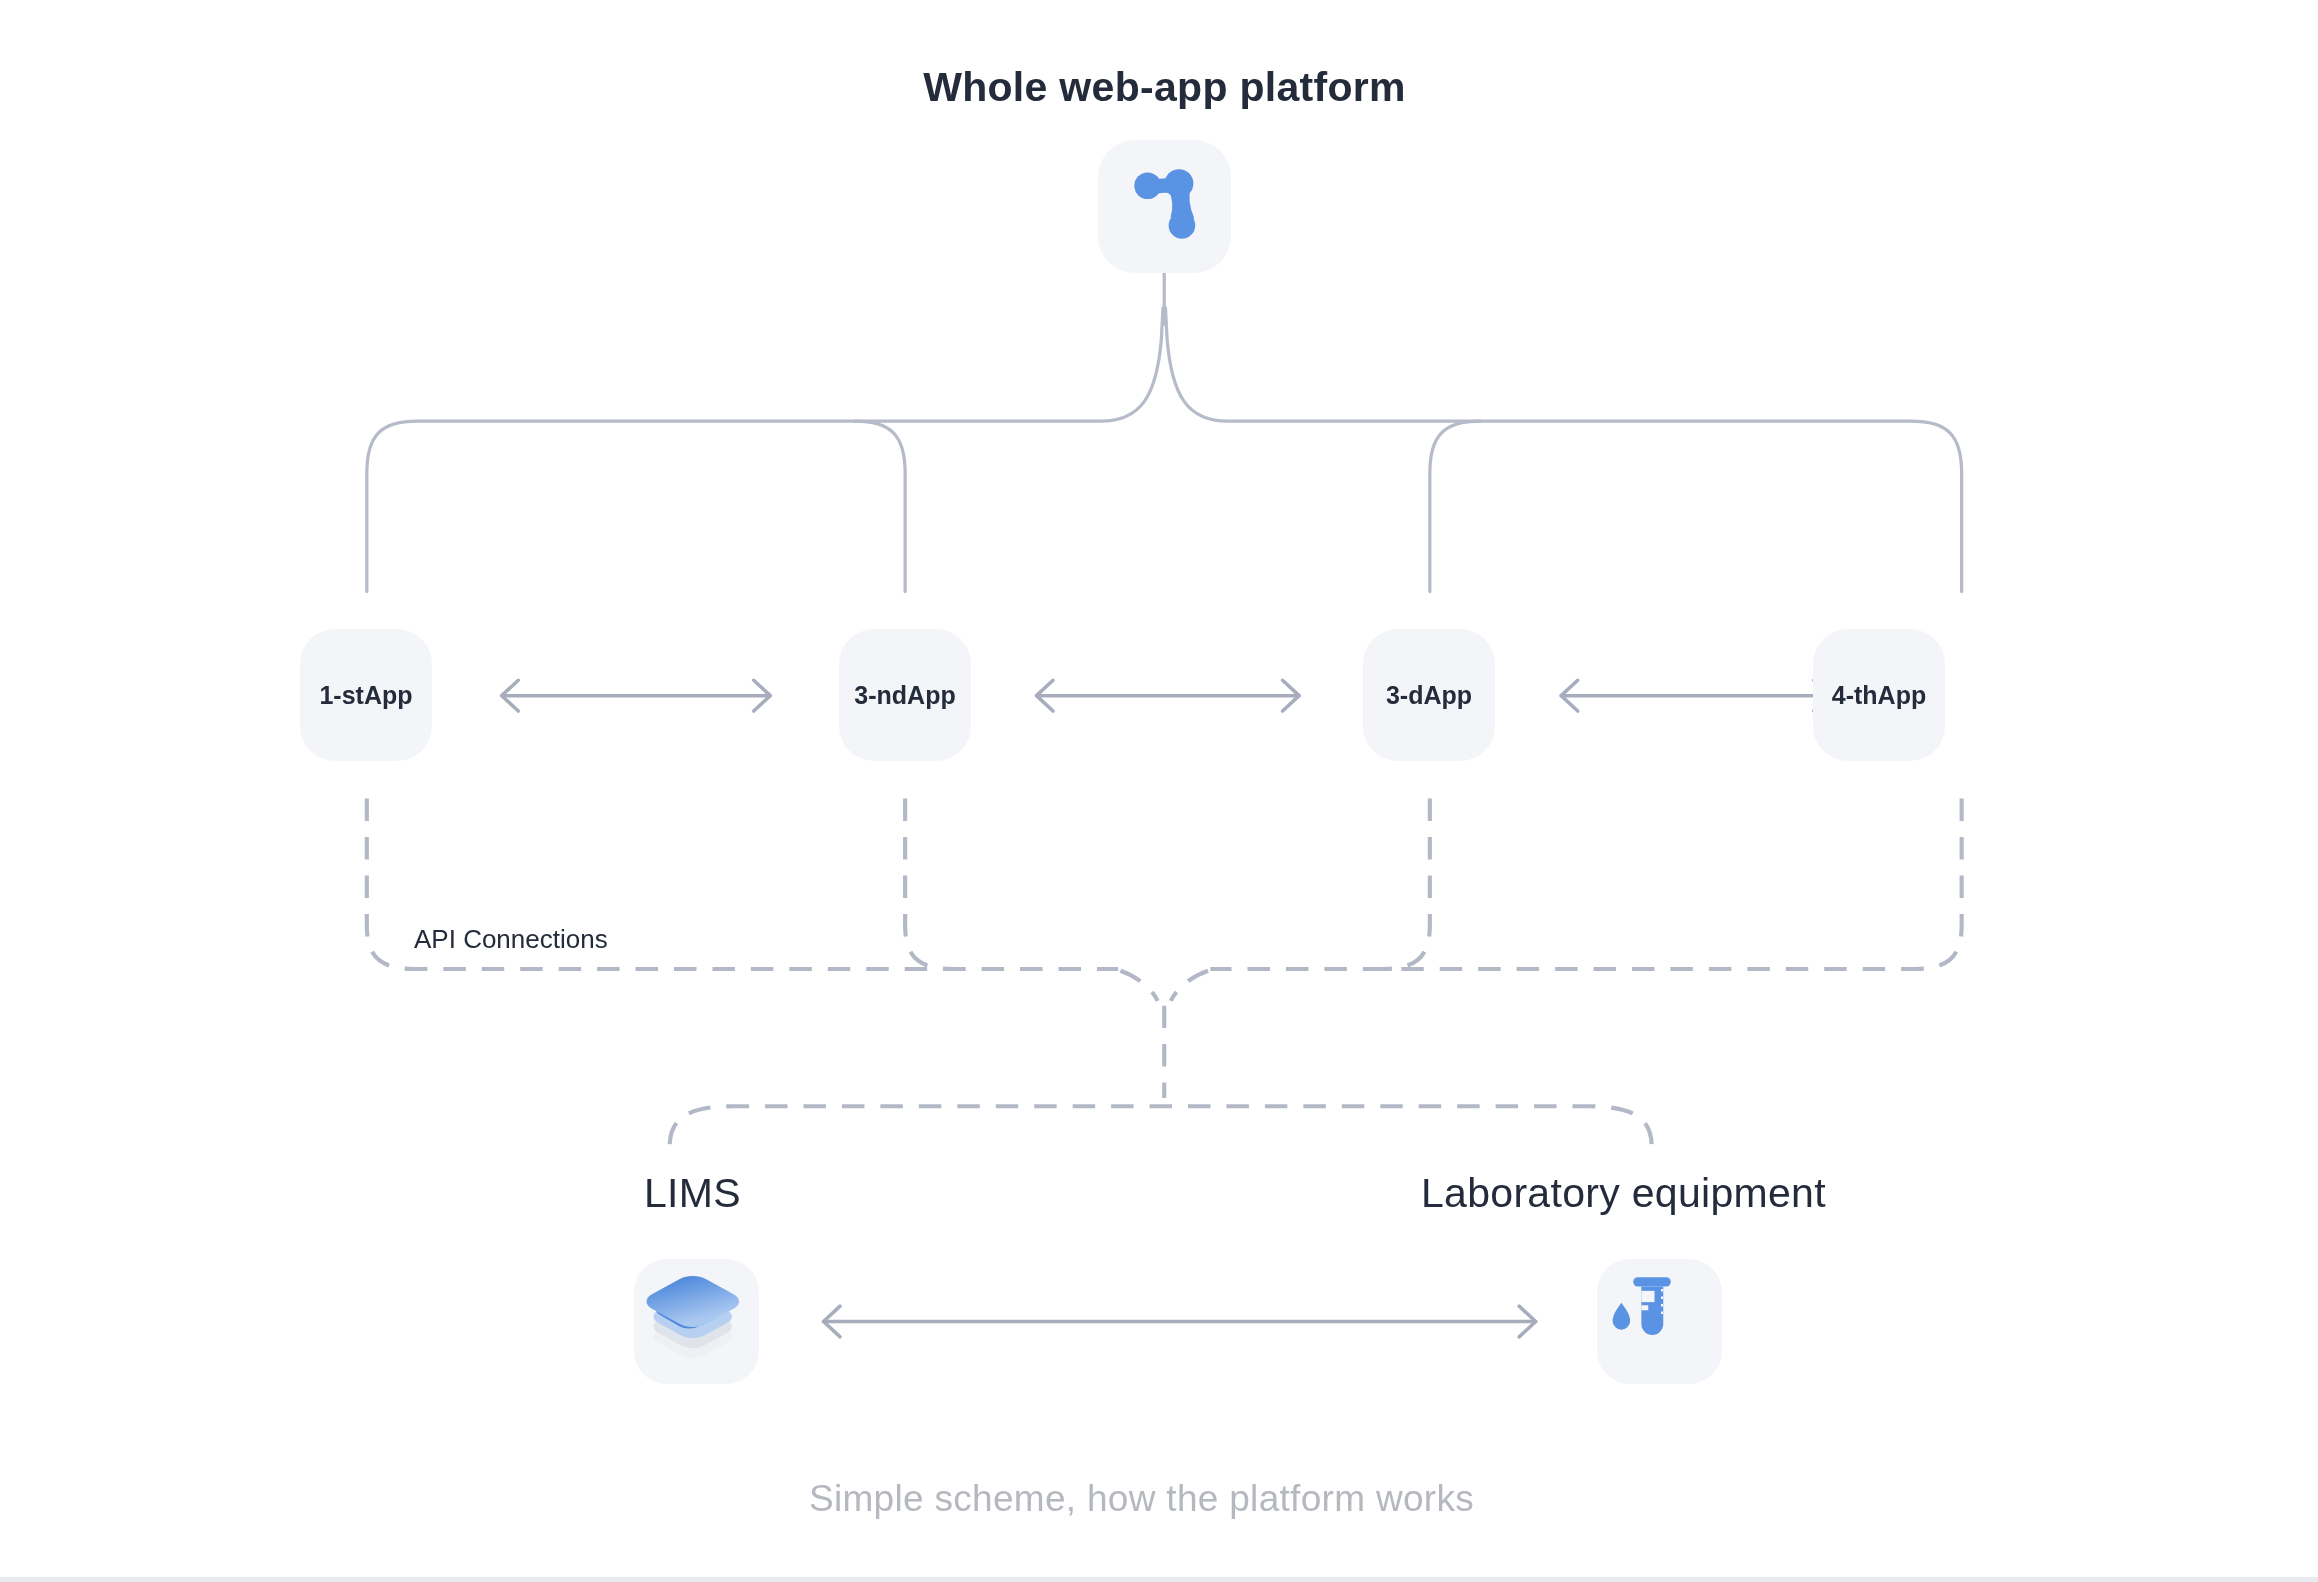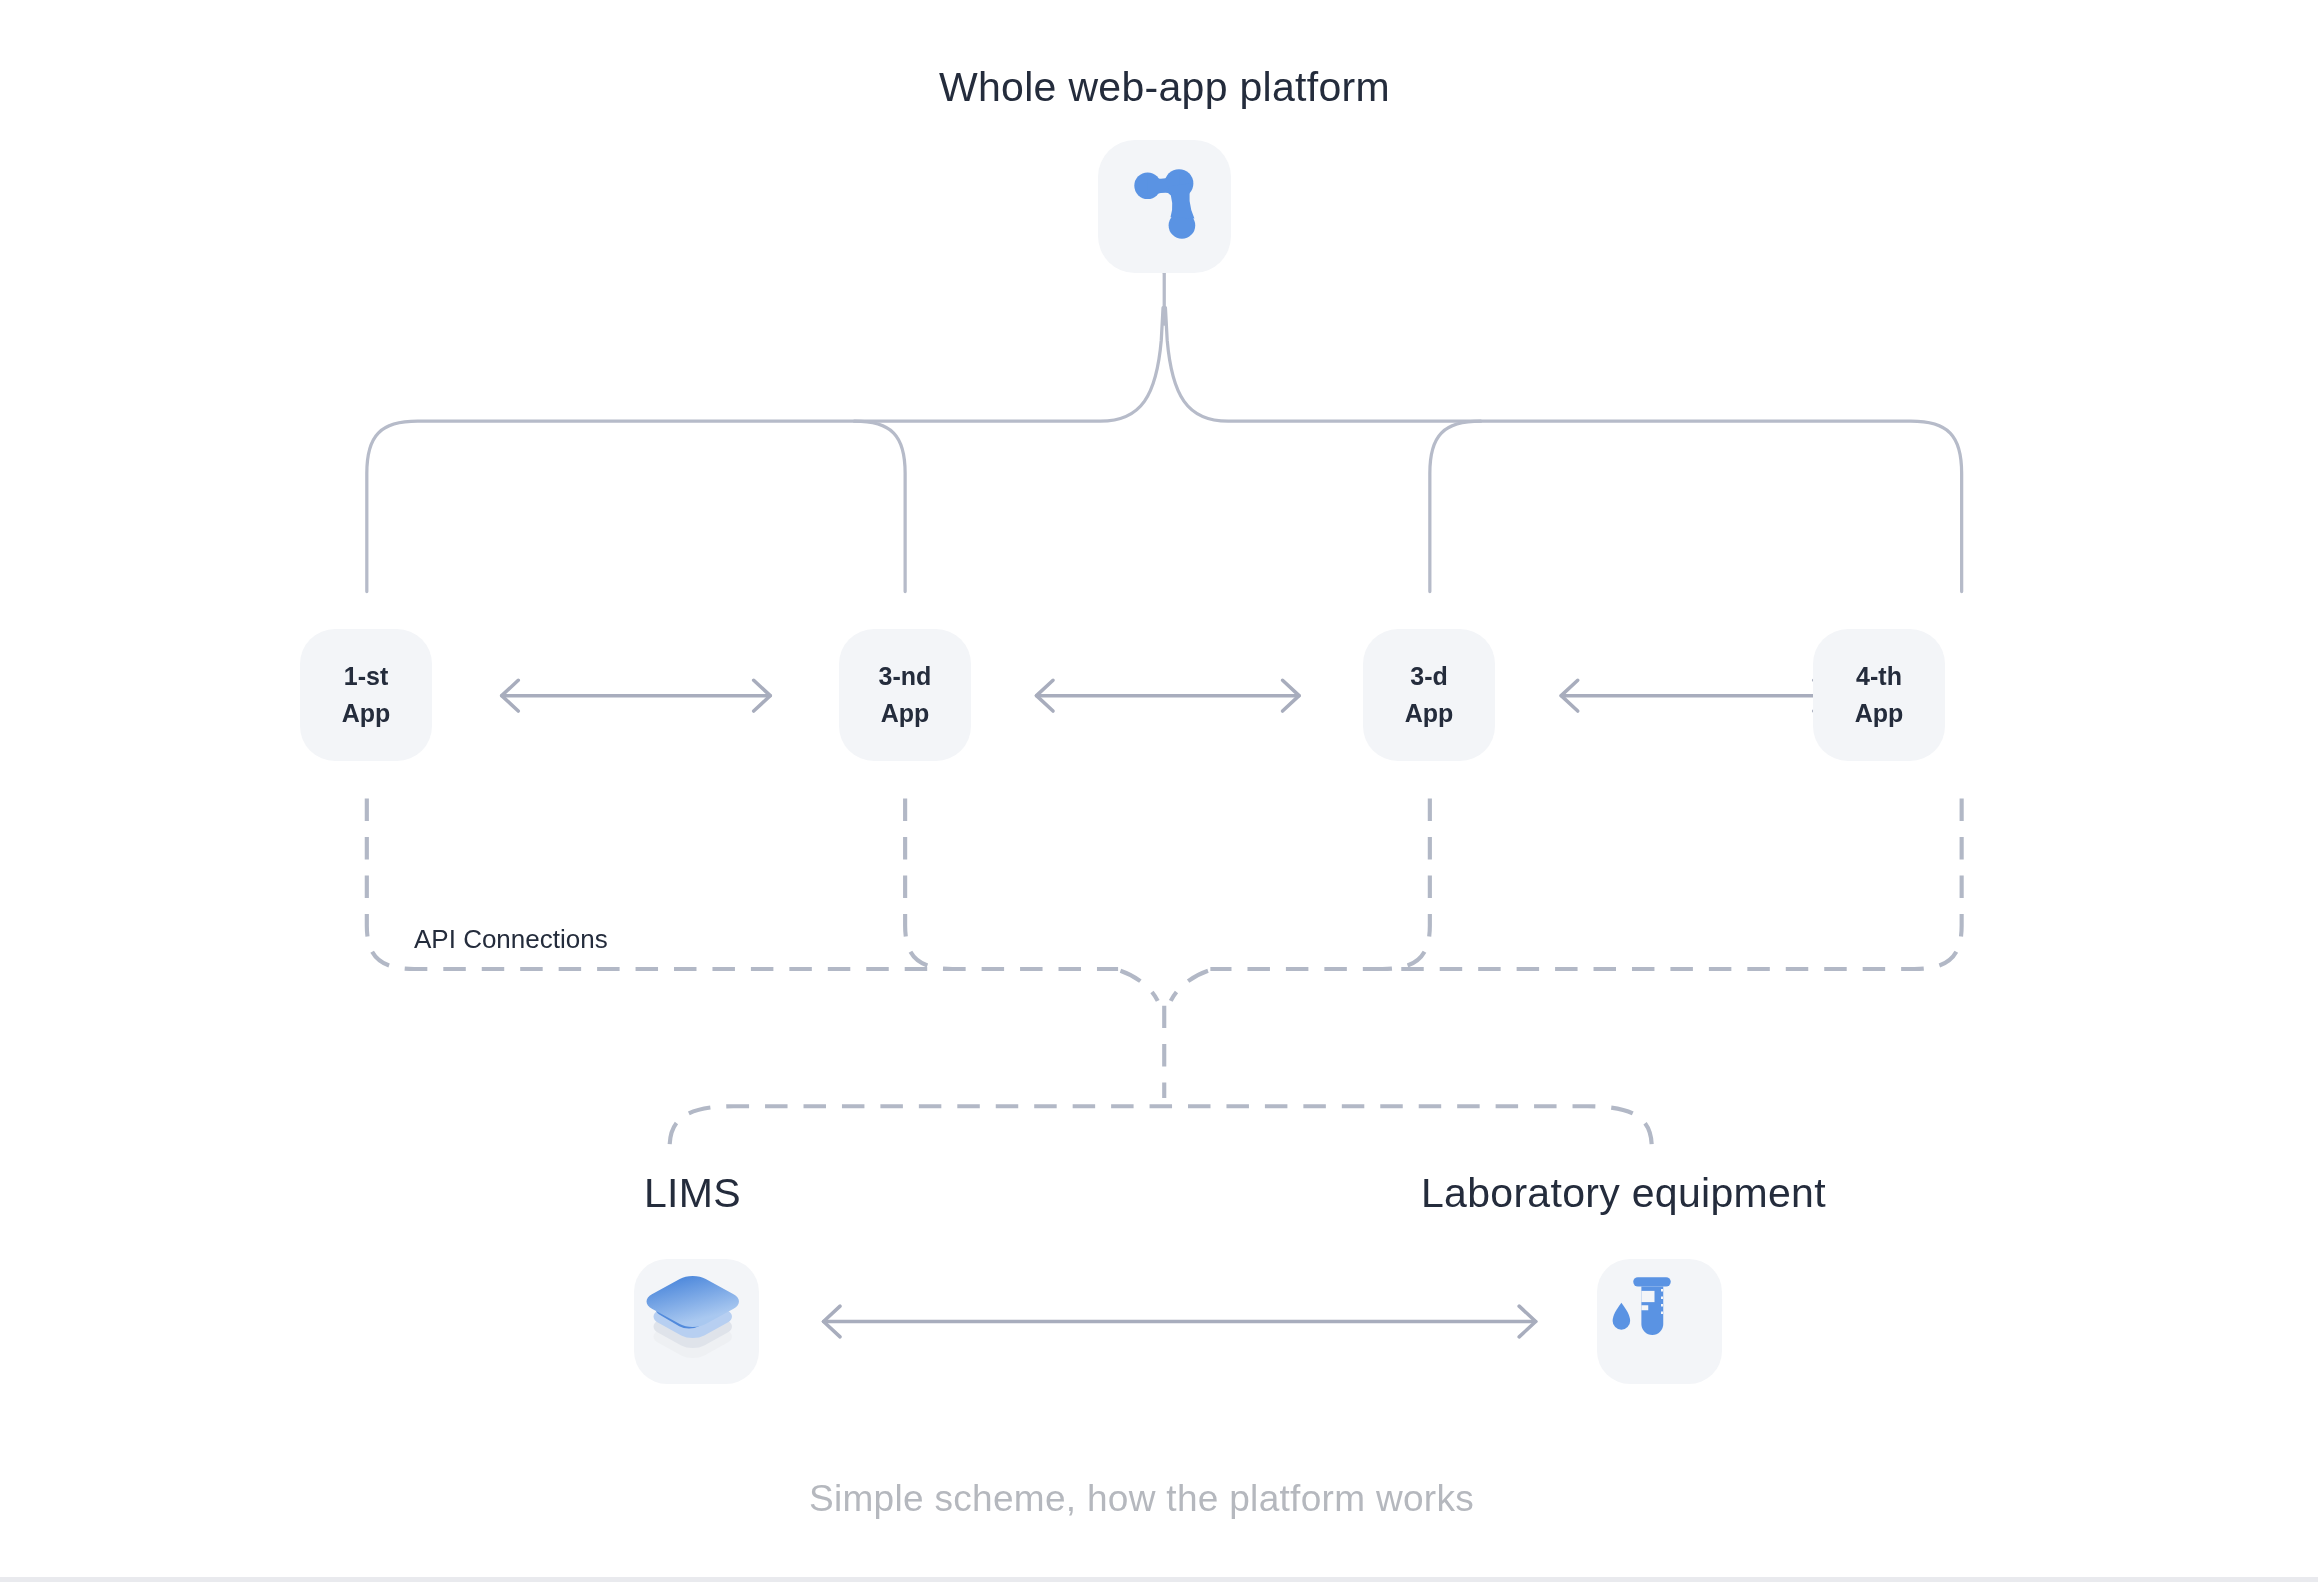--- a/index.html
+++ b/index.html
@@ -6,30 +6,30 @@
     --background:#ffffff; --text-dark:#242c3c; --node-bg:#f3f5f8;
     --line:#b6bbc9; --dashed-line:#b2b8c6; --arrow:#a8adbd;
     --accent-blue:#5a93e3; --caption-gray:#b5b8be; --footer-strip:#e9eaee;
   }
   *{margin:0;padding:0;box-sizing:border-box}
   html,body{width:2319px;height:1583px;background:var(--background);
     font-family:"Liberation Sans","DejaVu Sans",sans-serif;overflow:hidden}
   .canvas{position:relative;width:2319px;height:1583px;background:var(--background)}
   .abs{position:absolute}
   .title{left:573px;top:64px;width:1183px;text-align:center;
-    font-size:41px;font-weight:400;color:var(--text-dark);letter-spacing:0.3px}
+    font-size:41px;font-weight:700;color:var(--text-dark);letter-spacing:0.3px}
   .conn{left:0;top:0;width:2319px;height:1583px}
   .conn path{fill:none}
   .conn .s{stroke:var(--line);stroke-width:5.5px;stroke-linecap:round}
   .conn .d{stroke:var(--dashed-line);stroke-width:7px;stroke-dasharray:38 27}
   .conn .a{stroke:var(--arrow);stroke-width:6px;stroke-linecap:round;stroke-linejoin:round}
   .node{background:var(--node-bg);border-radius:35px;display:flex;
     align-items:center;justify-content:center}
   .icon-node{width:133px;height:133px;border-radius:37px}
-  .app-node{width:132px;height:132px;top:629px;flex-direction:column;
+  .app-node{width:132px;height:132px;top:629px;flex-direction:row;
     font-size:25px;font-weight:700;color:var(--text-dark);line-height:37px;text-align:right}
   .small-icon{width:125px;height:125px;top:1259px;border-radius:33px}
   .api-label{left:414px;top:924px;font-size:26px;font-weight:400;color:var(--text-dark)}
   .section-title{top:1170px;font-size:41px;font-weight:400;color:var(--text-dark);letter-spacing:0.3px}
   .caption{left:550px;top:1478px;width:1183px;text-align:center;
     font-size:37px;color:var(--caption-gray);letter-spacing:0.3px}
   .footer-strip{left:0;bottom:0;width:2319px;height:6.5px;background:var(--footer-strip)}
   .glyph{display:block}
 </style>
 </head>

